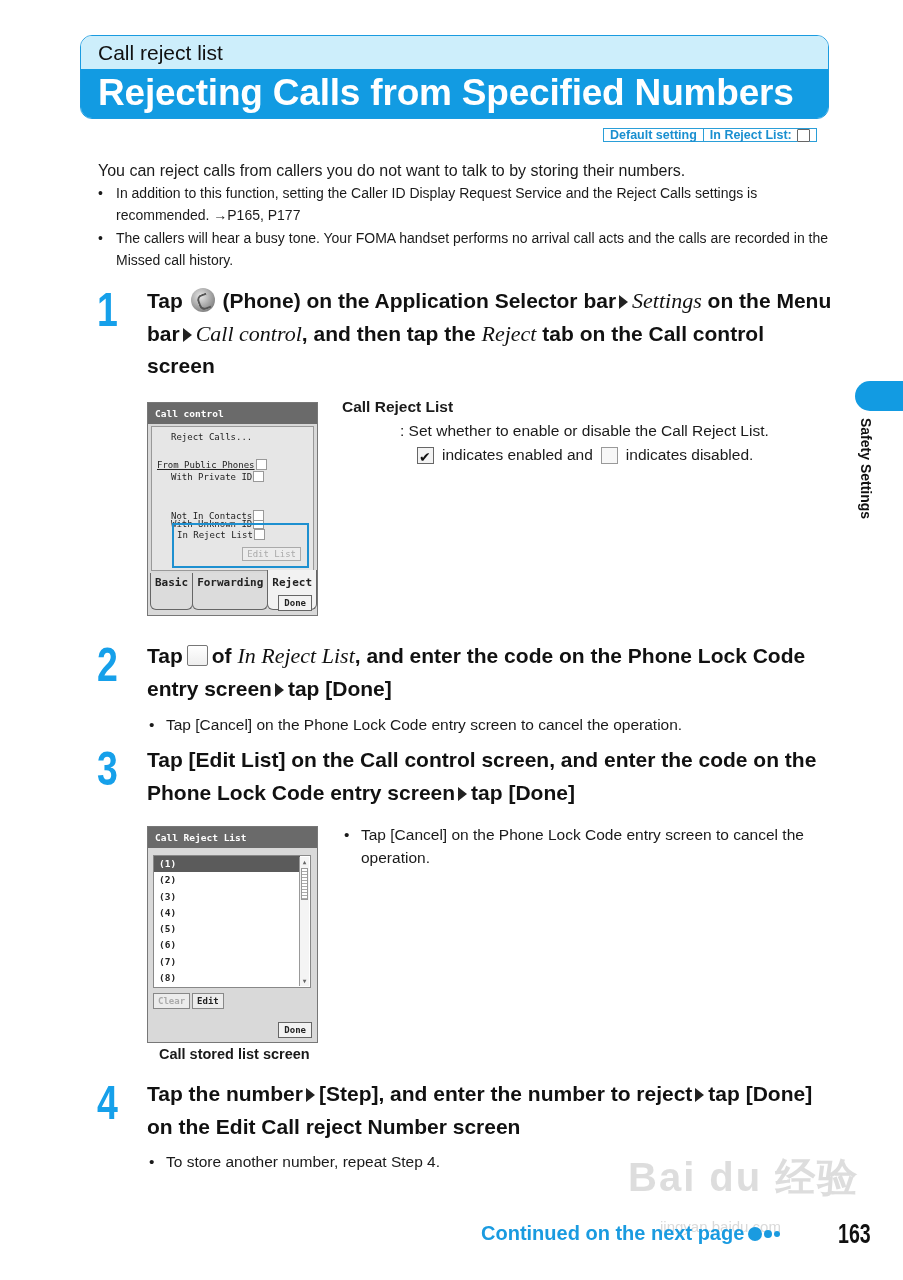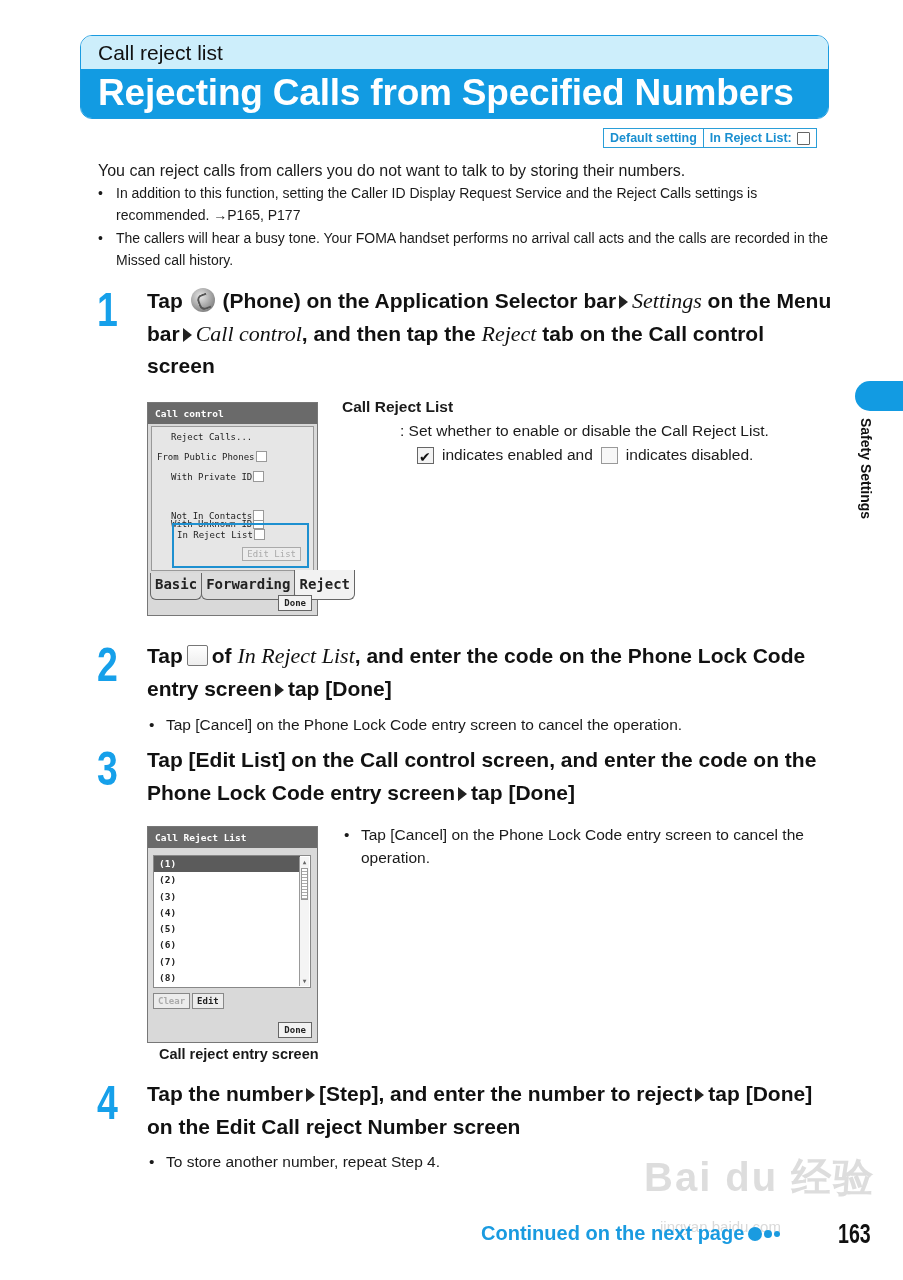--- a/index.html
+++ b/index.html
@@ -5,21 +5,21 @@
   * { box-sizing: border-box; margin: 0; padding: 0; }
   html, body { width: 903px; height: 1280px; background: #ffffff; overflow: hidden; }
   body { position: relative; font-family: "Liberation Sans", sans-serif; color: #1a1a1a; }
 
   
   .banner { position: absolute; left: 80px; top: 35px; width: 749px; height: 84px; border-radius: 12px; overflow: hidden; border: 1px solid #1a9be0; }
   .banner-top { height: 33px; background: #cdeefb; padding-left: 17px; font-size: 21px; line-height: 34px; color: #111; }
   .banner-main { height: 51px; background: #129be2; color: #fff; padding-left: 17px; font-size: 37px; font-weight: bold; line-height: 48px; letter-spacing: -0.2px; }
 
   
-  .default-box { position: absolute; left: 603px; top: 128px; height: 20px; display: flex; border: 1px solid #2a9ed8; font-size: 12.5px; font-weight: bold; color: #1a8fd0; }
+  .default-box { position: absolute; left: 603px; top: 128px; height: 14px; display: flex; border: 1px solid #2a9ed8; font-size: 12.5px; font-weight: bold; color: #1a8fd0; }
   .default-box .cell { padding: 0 6px; line-height: 25px; white-space: nowrap; display: flex; align-items: center; }
   .default-box .cell + .cell { border-left: 1px solid #2a9ed8; }
   .mini-check { display: inline-block; width: 13px; height: 13px; border: 1px solid #666; background: #fff; margin-left: 5px; border-radius: 1px; }
 
   
   .intro { position: absolute; left: 98px; top: 160px; width: 735px; font-size: 16px; line-height: 22px; }
   .bullets { position: absolute; left: 98px; width: 735px; font-size: 14px; line-height: 21.5px; }
   .bullets li { list-style: none; position: relative; padding-left: 18px; margin-bottom: 2px; }
   .bullets li::before { content: "•"; position: absolute; left: 0; top: 0; }
 
@@ -38,21 +38,21 @@
 
   
   .screen { position: absolute; left: 147px; width: 171px; background: #d9d9d9; border: 1px solid #777; font-family: "DejaVu Sans Mono", monospace; font-size: 9px; color: #222; }
   .screen .titlebar { height: 21px; background: #6a6a6a; color: #fff; font-weight: bold; font-size: 9.5px; line-height: 21px; padding-left: 7px; }
   .cc-body { position: absolute; left: 3px; top: 23px; width: 163px; height: 145px; background: #e6e6e6; border: 1px solid #999; }
   .cc-row { position: absolute; font-size: 9px; white-space: nowrap; display: flex; align-items: center; }
   .cb { display: inline-block; width: 11px; height: 11px; background: #fff; border: 1px solid #999; margin-left: 1px; }
   .highlight-box { position: absolute; left: 20px; top: 119px; width: 137px; height: 45px; border: 2px solid #1e90d0; }
   .edit-list-btn { position: absolute; right: 6px; top: 22px; font-size: 9px; color: #aaa; border: 1px solid #aaa; background: #ececec; padding: 1px 4px; }
   .tabs { position: absolute; left: 2px; top: 170px; display: flex; }
-  .tab { font-size: 14px; font-weight: bold; background: #dcdcdc; border: 1px solid #666; border-top: none; border-radius: 0 0 6px 6px; padding: 3px 4px 7px; margin-right: -1px; }
+  .tab { font-size: 11px; font-weight: bold; background: #dcdcdc; border: 1px solid #666; border-top: none; border-radius: 0 0 6px 6px; padding: 3px 4px 20px; margin-right: -1px; }
   .tab.active { background: #f2f2f2; margin-top: -3px; padding-top: 6px; border-top: none; }
   .done-btn { position: absolute; right: 5px; bottom: 4px; font-size: 9px; font-weight: bold; background: #f2f2f2; border: 1px solid #666; padding: 2px 5px; }
 
   .list-box { position: absolute; left: 5px; top: 28px; width: 158px; height: 133px; background: #fff; border: 1px solid #888; }
   .list-item { height: 16.3px; line-height: 16.3px; font-size: 9.5px; font-weight: bold; padding-left: 5px; width: 146px; }
   .list-item.sel { background: #5b5b5b; color: #fff; }
   .scrollbar { position: absolute; right: 1px; top: 1px; width: 10px; height: 129px; border-left: 1px solid #999; background: #f4f4f4; }
   .scroll-thumb { position: absolute; left: 1px; top: 11px; width: 7px; height: 32px; background: repeating-linear-gradient(#fff 0, #fff 2px, #aaa 2px, #aaa 3px); border: 1px solid #999; }
   .scroll-up, .scroll-down { position: absolute; left: 1px; width: 7px; height: 8px; font-size: 6px; line-height: 8px; text-align: center; color: #666; }
   .scroll-up { top: 1px; } .scroll-down { bottom: 1px; }
@@ -77,21 +77,21 @@
 
   
   .continued { position: absolute; left: 481px; top: 1222px; font-size: 20px; font-weight: bold; color: #1a9be0; display: flex; align-items: center; }
   .dots { display: inline-flex; align-items: center; margin-left: 4px; gap: 2px; }
   .dot1 { width: 14px; height: 14px; border-radius: 50%; background: #1a9be0; }
   .dot2 { width: 8px; height: 8px; border-radius: 50%; background: #1a9be0; }
   .dot3 { width: 6px; height: 6px; border-radius: 50%; background: #1a9be0; }
   .page-num { position: absolute; left: 838px; top: 1218px; font-size: 28px; font-weight: bold; color: #111; transform: scaleX(0.7); transform-origin: left top; }
 
   
-  .watermark { position: absolute; left: 644px; top: 1150px; font-size: 40px; font-weight: bold; color: rgba(180,180,180,0.45); letter-spacing: 2px; }
+  .watermark { position: absolute; left: 628px; top: 1150px; font-size: 40px; font-weight: bold; color: rgba(180,180,180,0.45); letter-spacing: 2px; }
   .watermark-sub { position: absolute; left: 660px; top: 1218px; font-size: 15px; color: rgba(180,180,180,0.5); }
 </style>
 </head>
 <body>
 
 <div class="banner">
   <div class="banner-top">Call reject list</div>
   <div class="banner-main">Rejecting Calls from Specified Numbers</div>
 </div>
 
@@ -116,21 +116,21 @@
   <span>(Phone) on the Application Selector bar</span><span class="arrow"></span><span class="it">Settings</span>
   <span>on the Menu bar</span><span class="arrow"></span><span class="it">Call control</span><span>, and then tap the</span>
   <span class="it">Reject</span>
   <span>tab on the Call control screen</span>
 </div>
 
 <div class="screen" style="top:402px; height:214px;">
   <div class="titlebar">Call control</div>
   <div class="cc-body">
     <div class="cc-row" style="left:19px; top:5px;">Reject Calls...</div>
-    <div class="cc-row" style="left:5px; top:24px;">
+    <div class="cc-row" style="left:5px; top:32px;text-decoration:underline;">
         <span>From Public Phones</span>
         <span class="cb"></span>
       </div>
     <div class="cc-row" style="left:19px; top:44px;">
         <span>With Private ID</span>
         <span class="cb"></span>
       </div>
     <div class="cc-row" style="left:19px; top:63px;margin-top:28px;">
         <span>With Unknown ID</span>
         <span class="cb"></span>
@@ -199,21 +199,21 @@
       <div class="scroll-thumb"></div>
       <div class="scroll-down">▼</div>
     </div>
   </div>
   <div class="btn-row">
     <div class="sbtn disabled">Clear</div>
     <div class="sbtn">Edit</div>
   </div>
   <div class="done-btn">Done</div>
 </div>
-<div class="caption">Call reject entry screen</div>
+<div class="caption">Call stored list screen</div>
 
 <ul class="sub-bullet" style="left:342px; width:490px; top:823px;">
   <li>Tap [Cancel] on the Phone Lock Code entry screen to cancel the operation.</li>
 </ul>
 
 <div class="step-num" style="left:97px; top:1079px;">4</div>
 <div class="step-title" style="top:1078px;">
   <span>Tap the number</span><span class="arrow"></span><span>[Step], and enter the number to reject</span><span class="arrow"></span><span>tap [Done] on the Edit Call reject Number screen</span>
 </div>
 <ul class="sub-bullet" style="top:1150px;">

